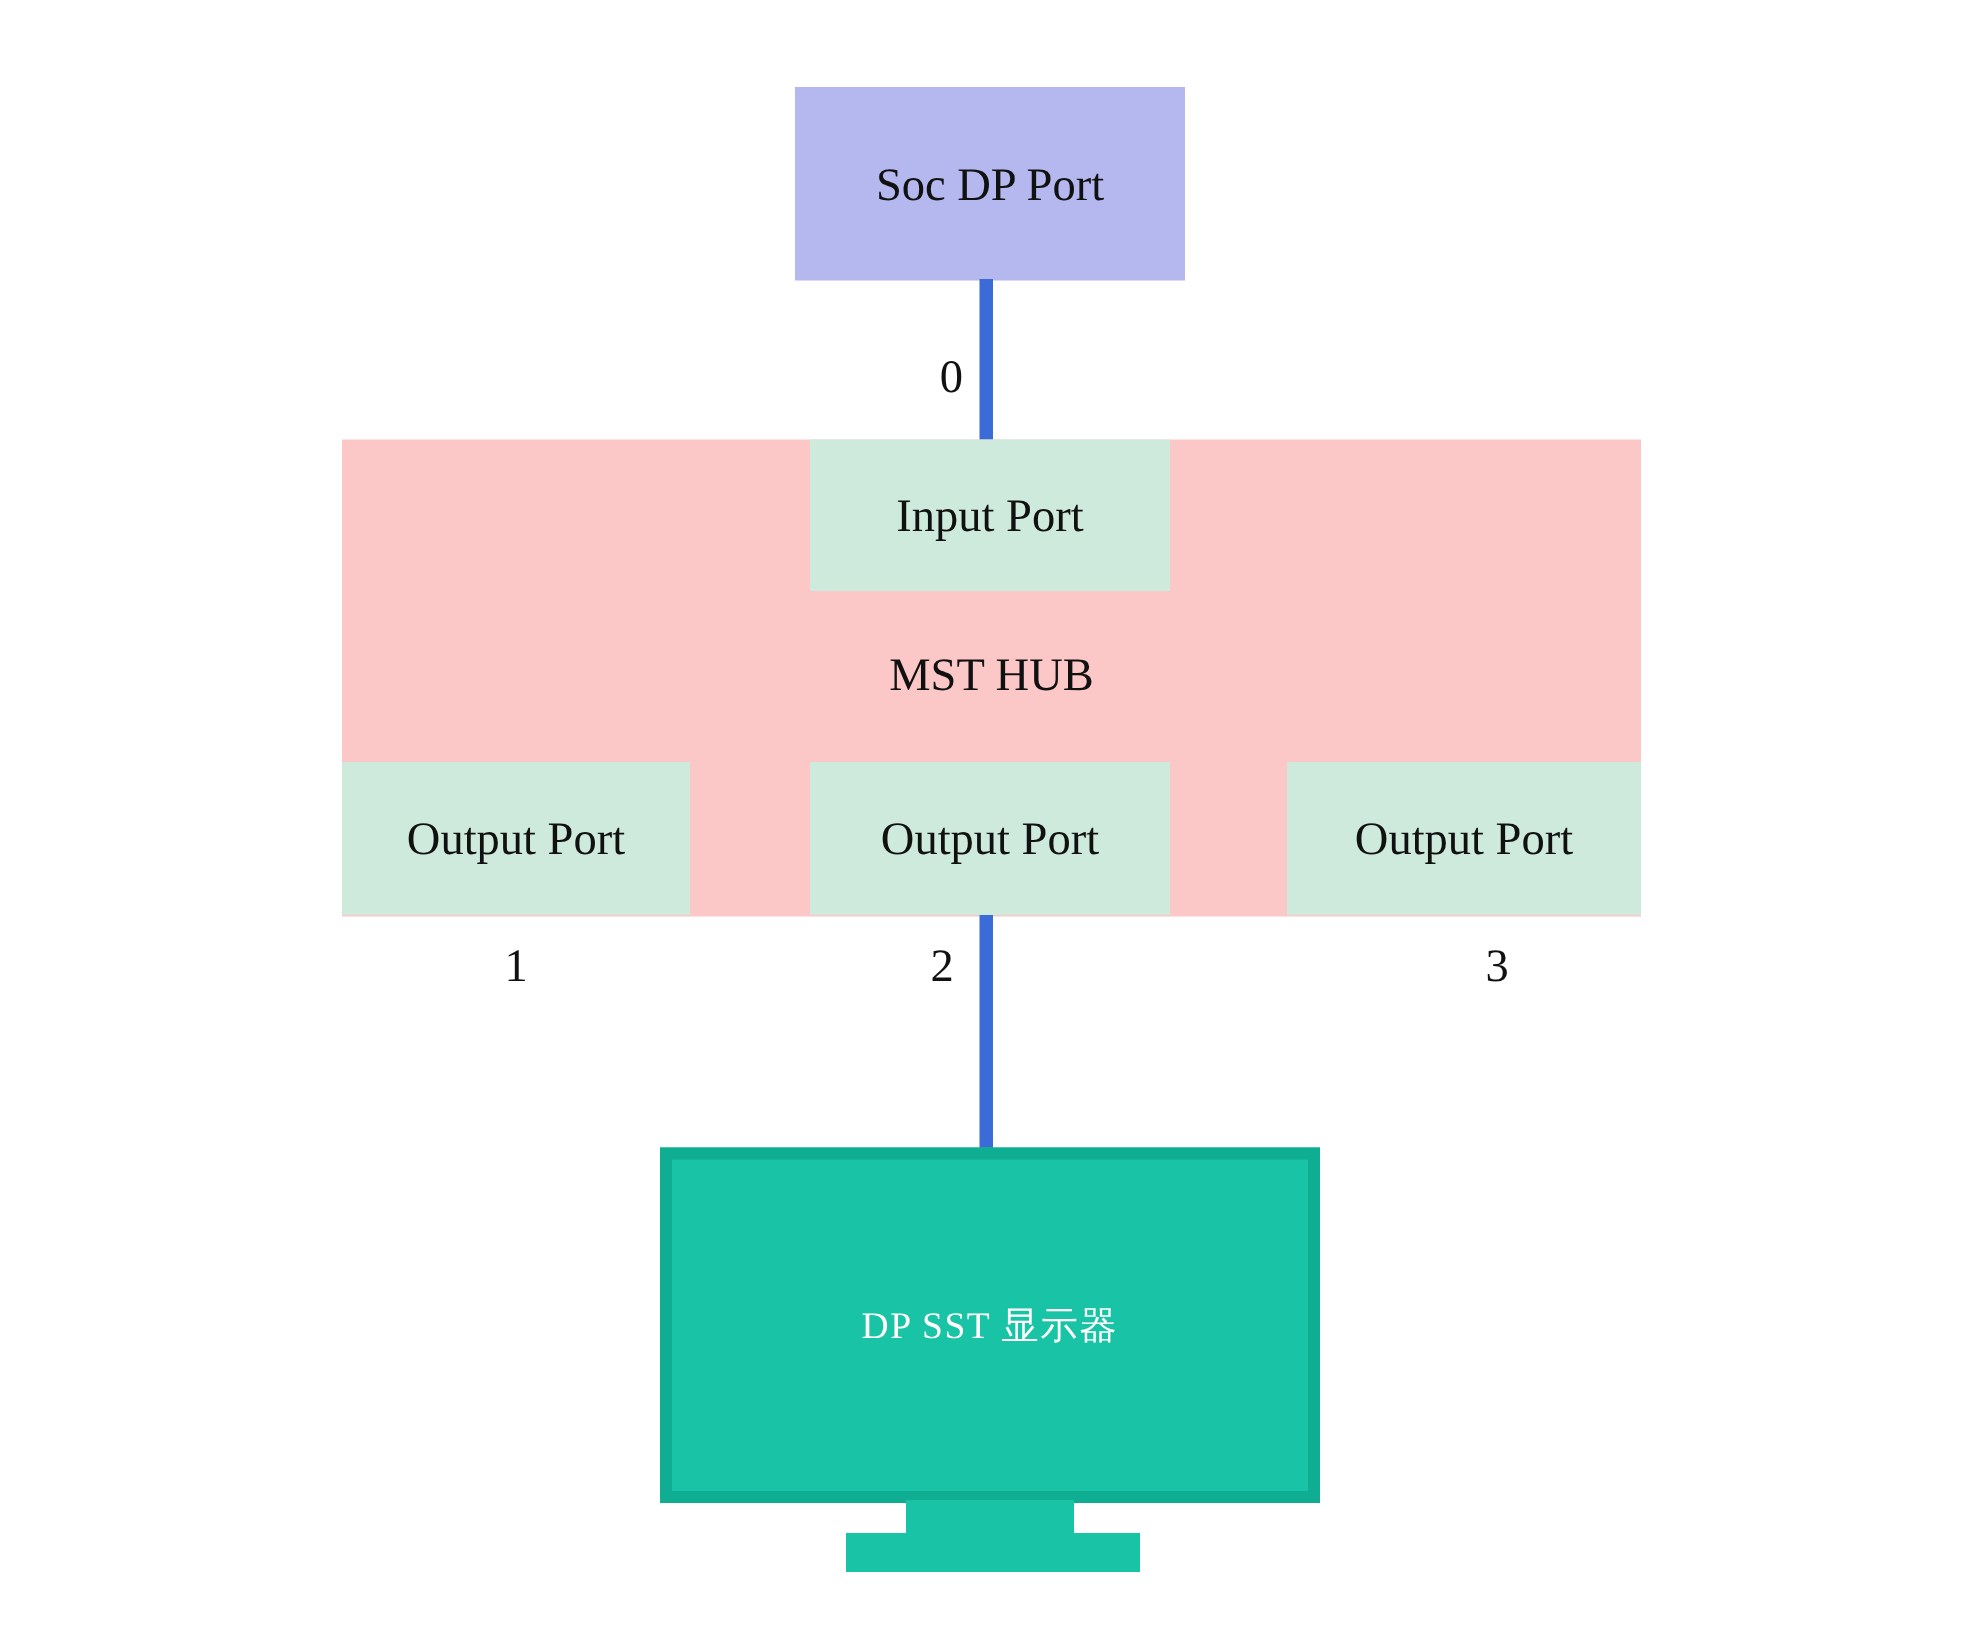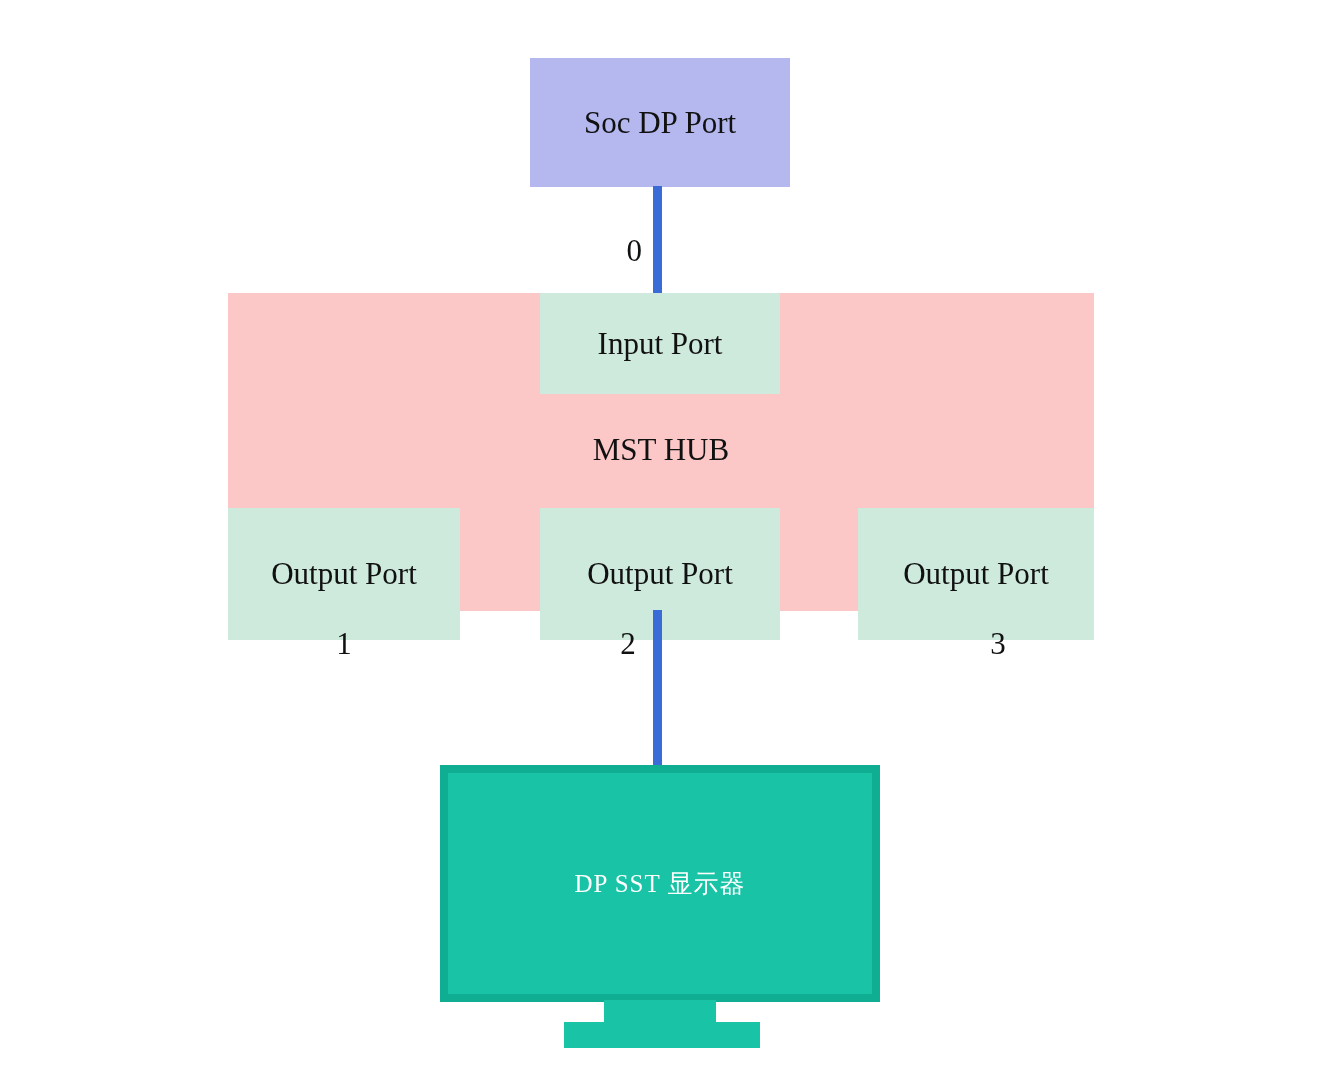--- a/index.html
+++ b/index.html
@@ -34,21 +34,21 @@
   }
   .input-port {
     left: 540px; top: 293px; width: 240px; height: 101px;
     background: var(--port_box, #cdeadd);
   }
   .hub-label {
     left: 228px; top: 428px; width: 866px; height: 44px;
     background: transparent;
   }
   .out-port {
-    top: 508px; height: 132px;
+    top: 508px; height: 102px;
     background: var(--port_box, #cdeadd);
   }
   .out-1 { left: 228px; width: 232px; }
   .out-2 { left: 540px; width: 240px; }
   .out-3 { left: 858px; width: 236px; }
   .link {
     position: absolute;
     width: 9px;
     background: var(--link, #3b6bd6);
   }

